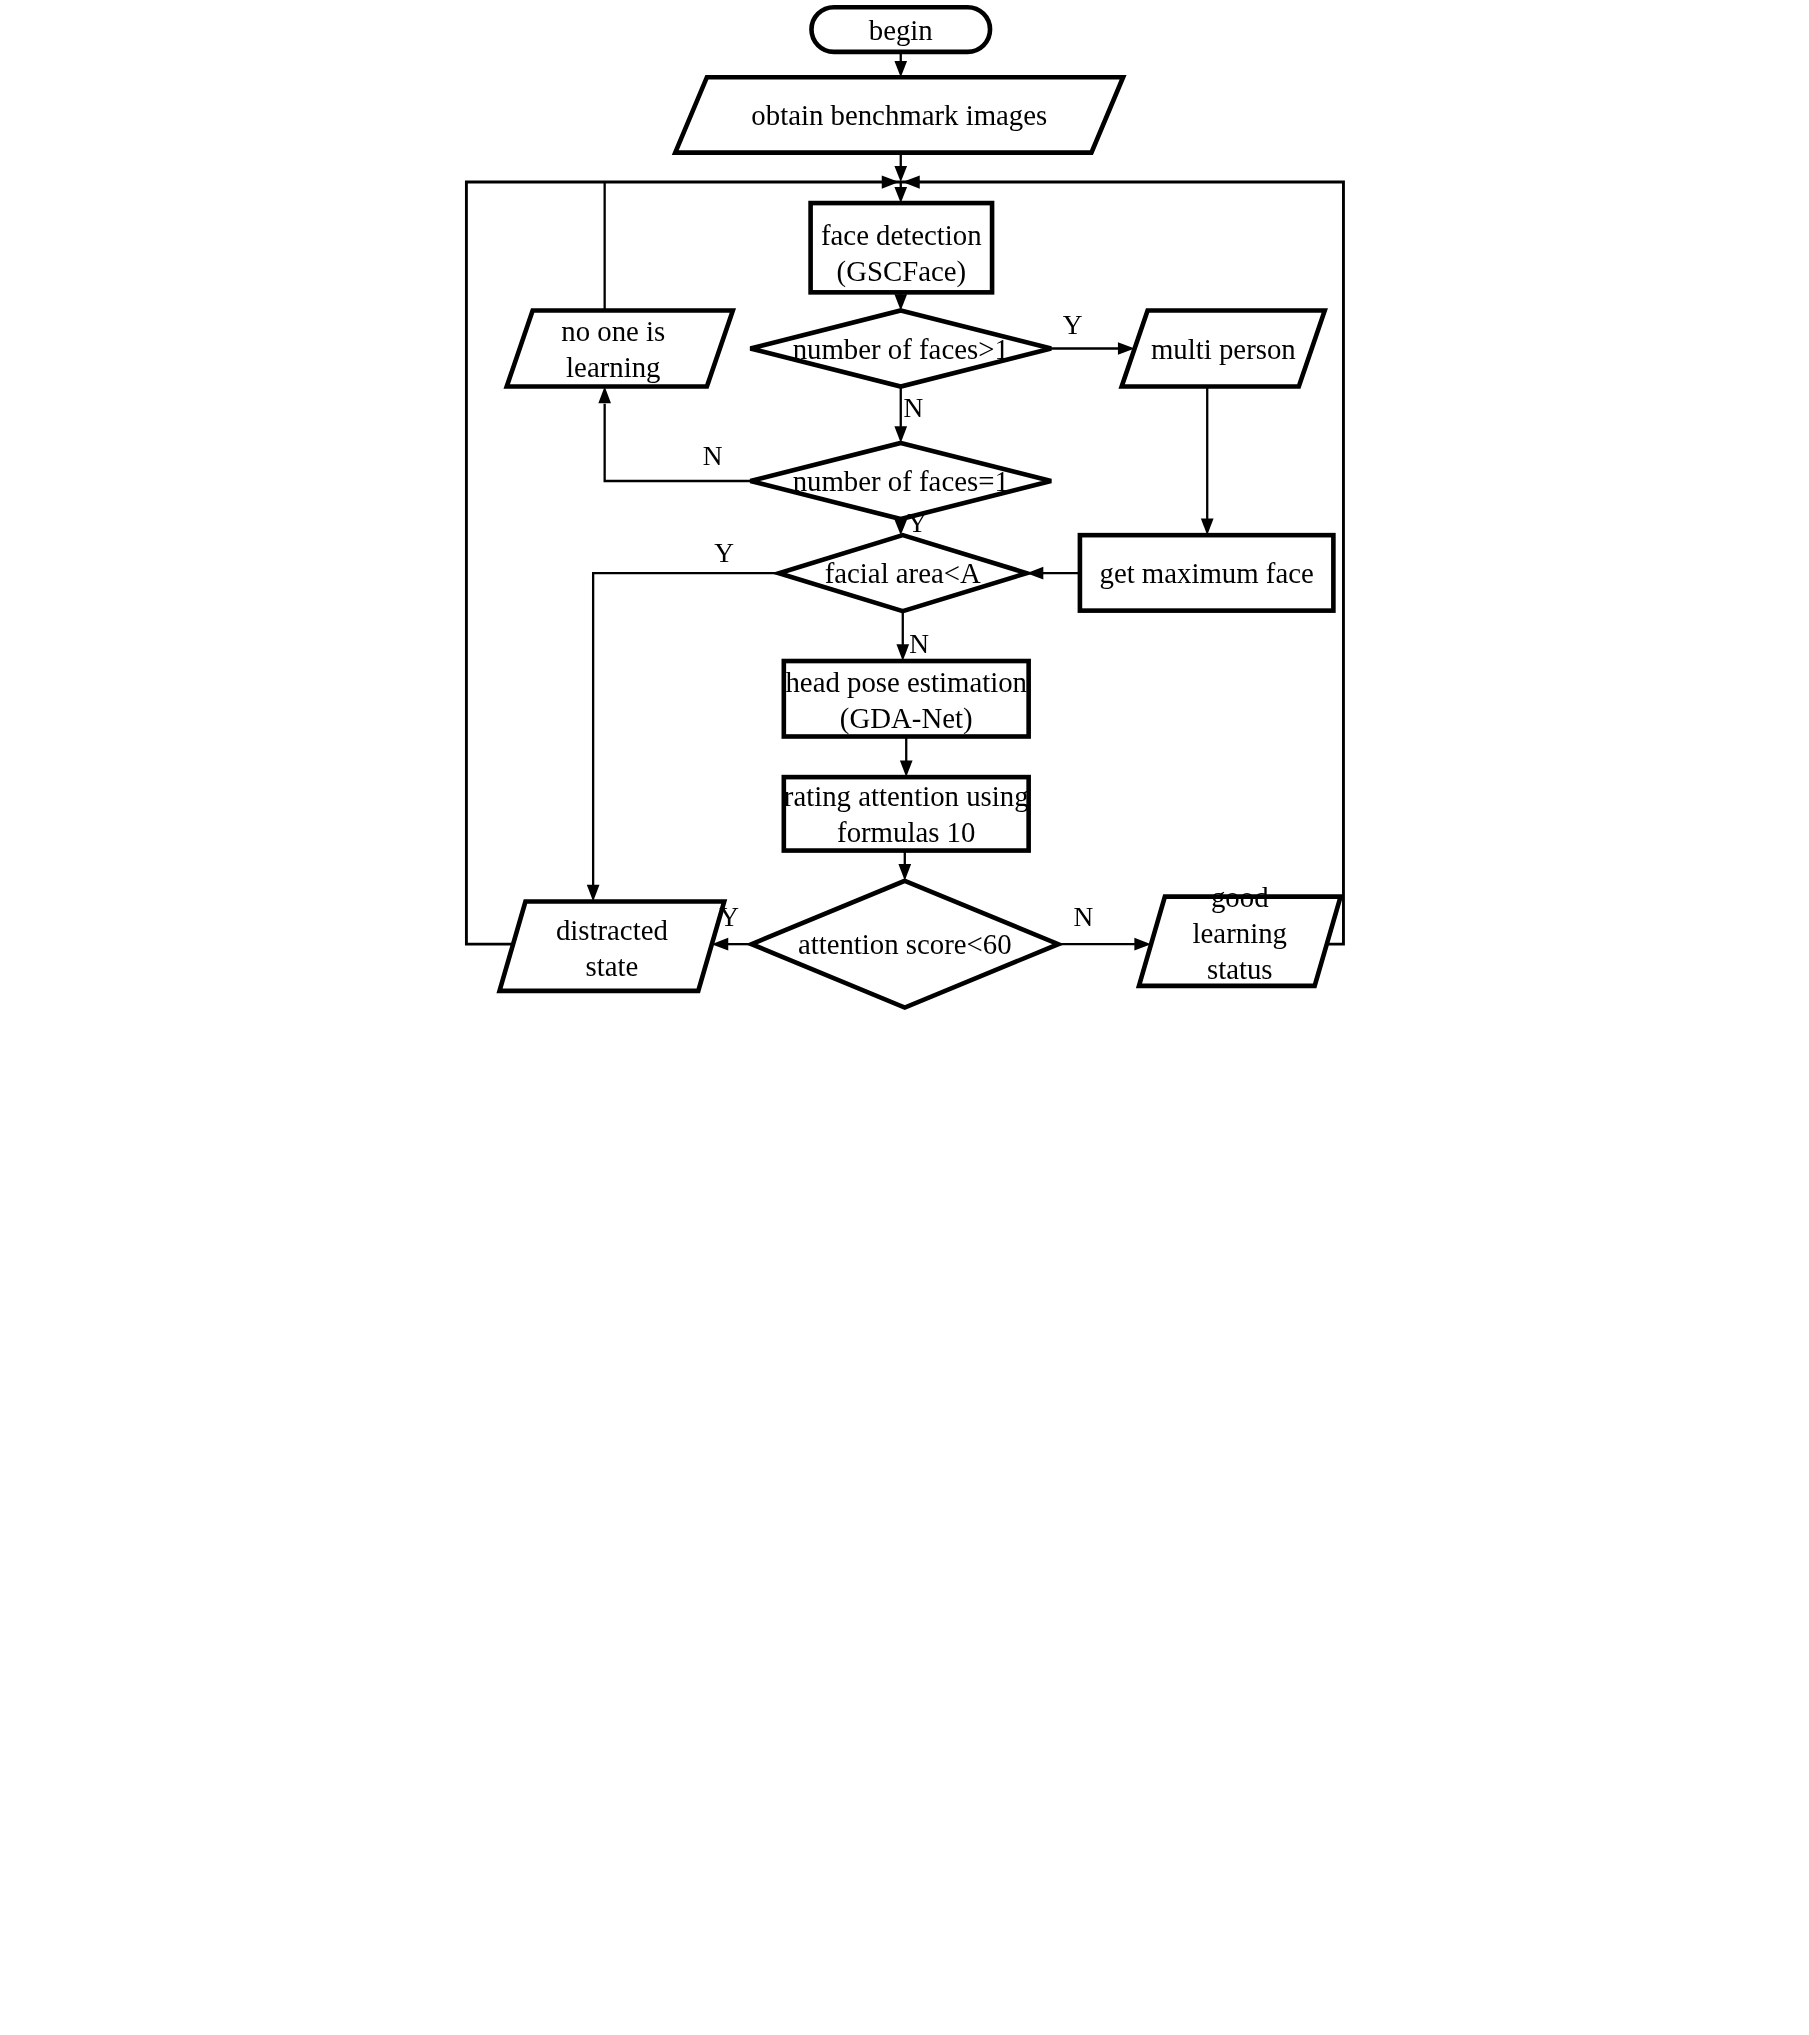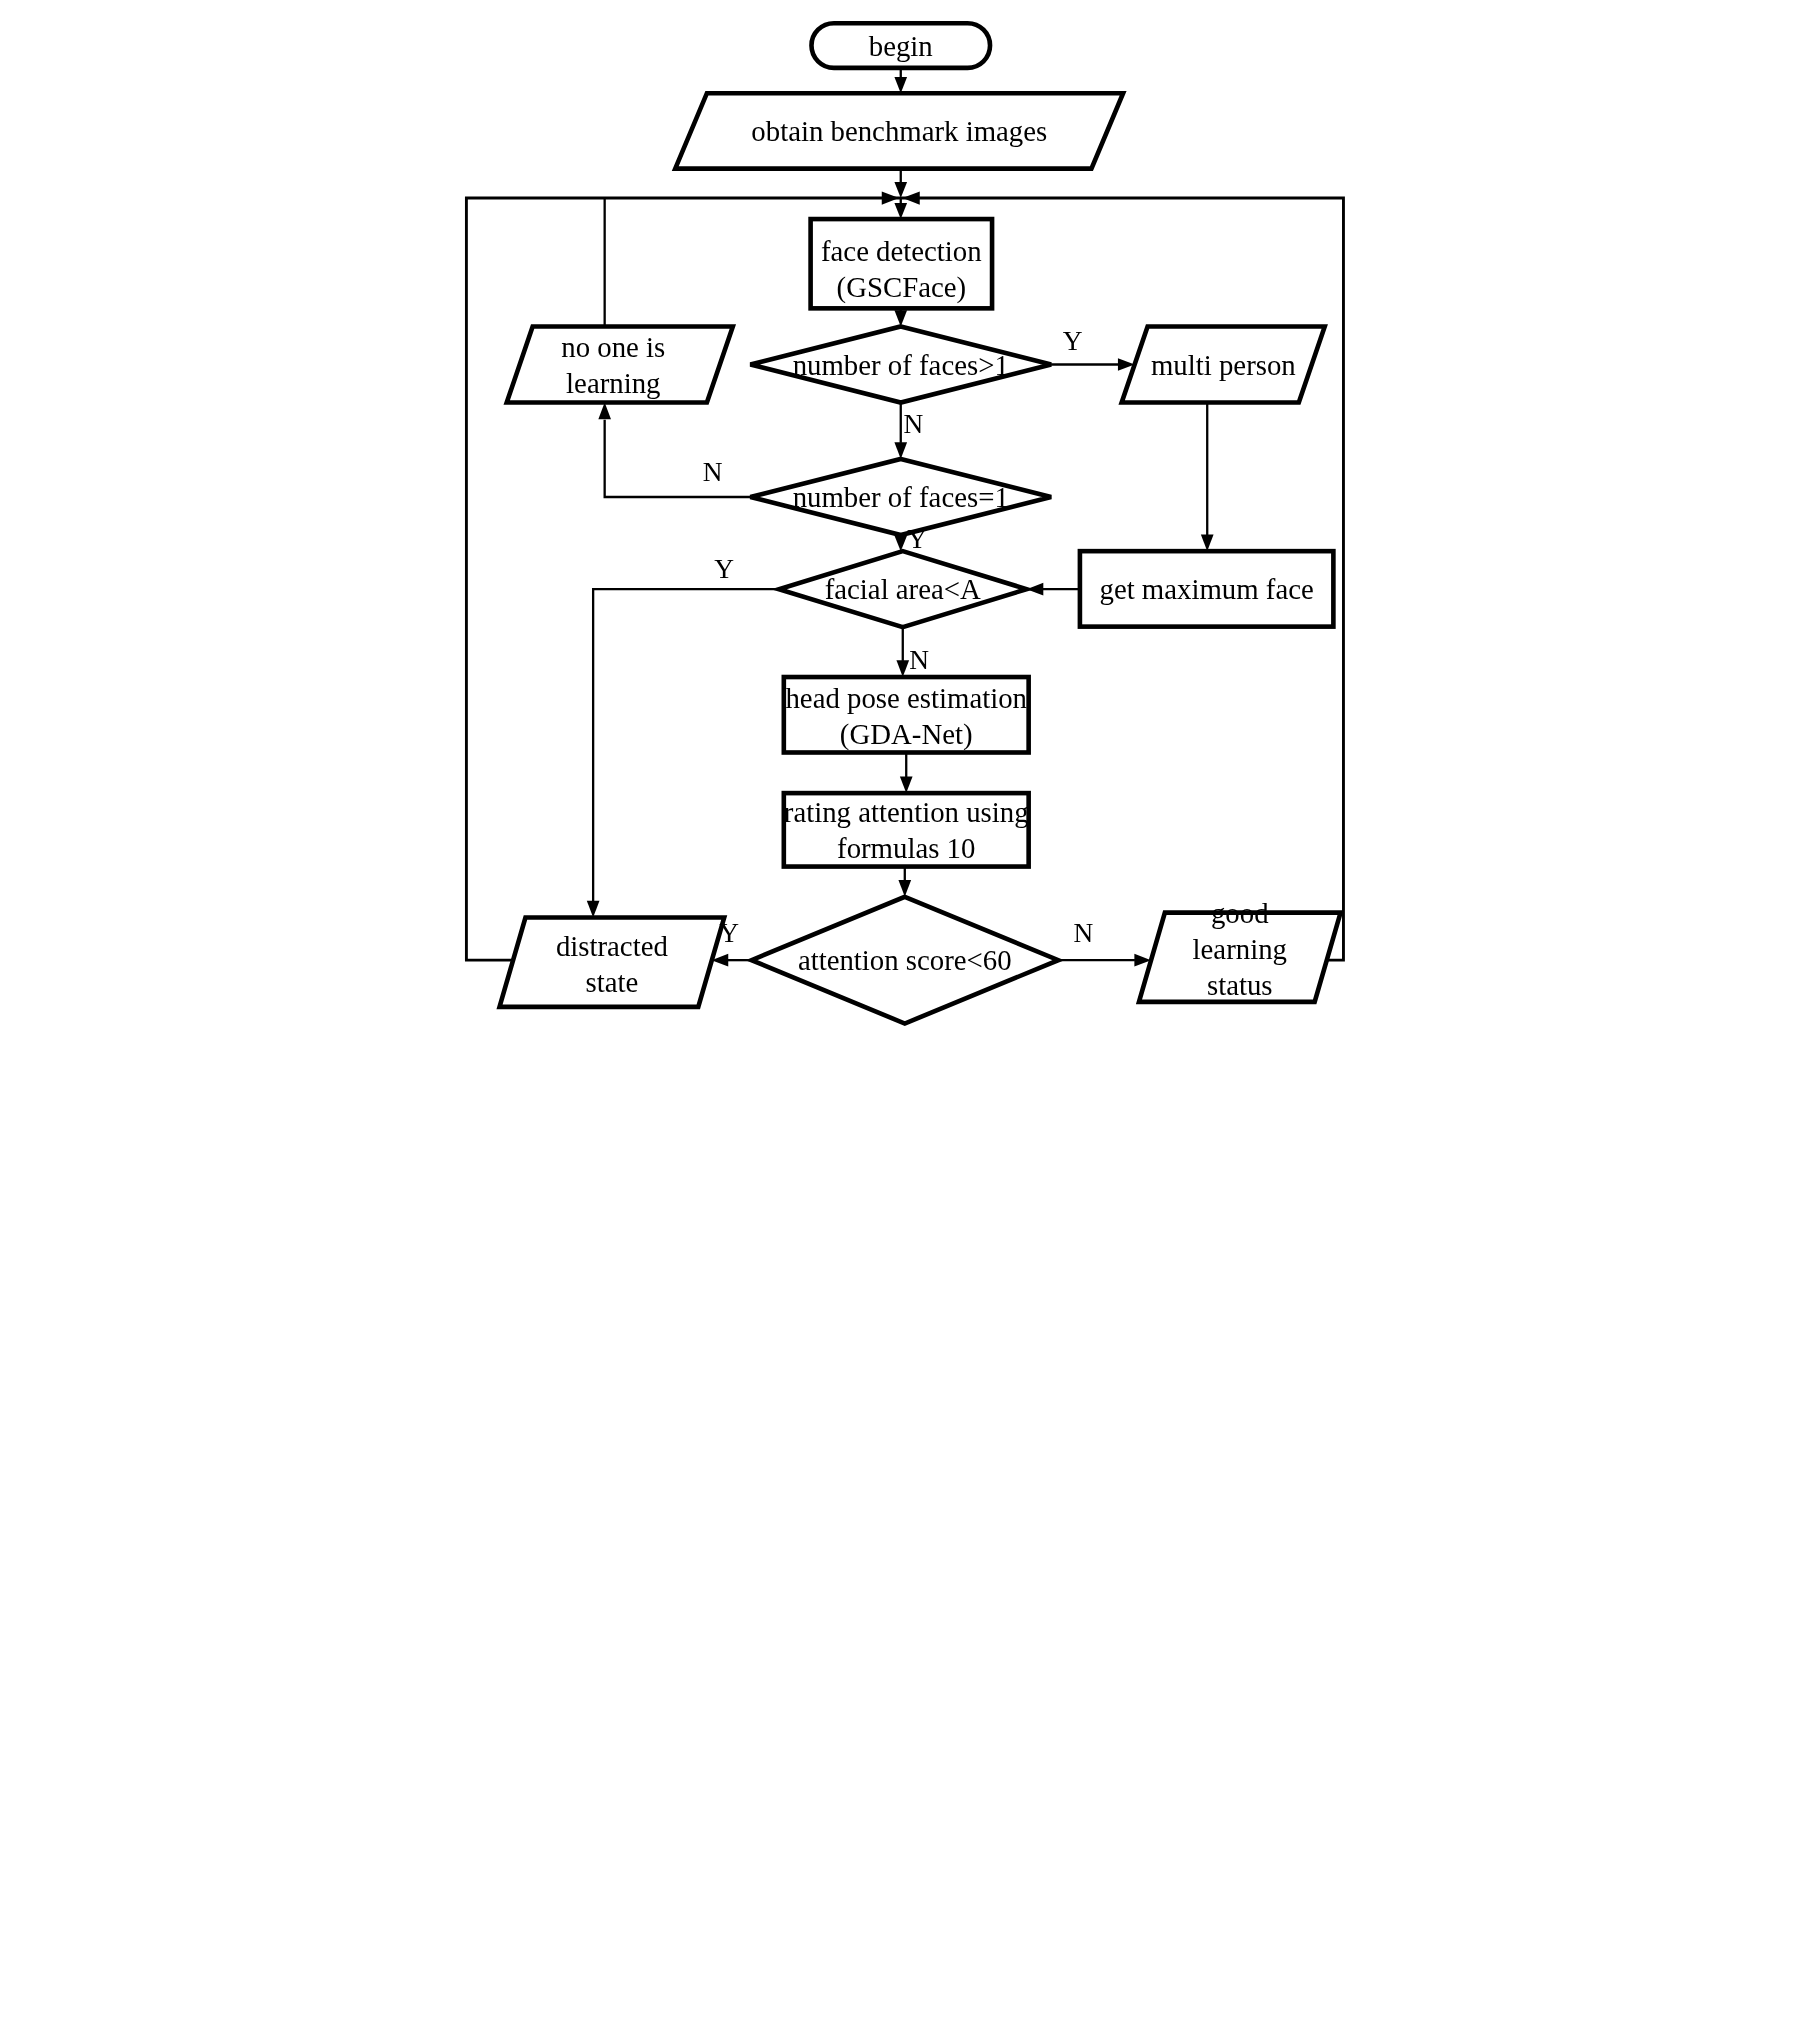--- a/index.html
+++ b/index.html
@@ -1,16 +1,16 @@
 <!DOCTYPE html>
 <html style="font-size:9.2px"><head>
 <meta charset="utf-8">
 <style>
   html,body{margin:0;padding:0;background:#ffffff;}
-  .stage{width:100%;max-width:905px;margin:16px auto;text-align:center;}
+  .stage{width:100%;max-width:905px;margin:0 auto;text-align:center;}
   svg{display:block;width:100%;height:auto;background:#ffffff;}
   .shape{fill:#ffffff;stroke:#000000;stroke-width:16;}
   .border{fill:none;stroke:#000000;stroke-width:10;}
   .edge{fill:none;stroke:#000000;stroke-width:8;}
   .arrow{fill:#000000;stroke:none;}
   text{font-family:"Liberation Serif","DejaVu Serif",serif;fill:#000000;}
   .node-label{font-size:100px;text-anchor:middle;}
   .branch-label{font-size:95px;text-anchor:middle;}
 </style>
 </head>

